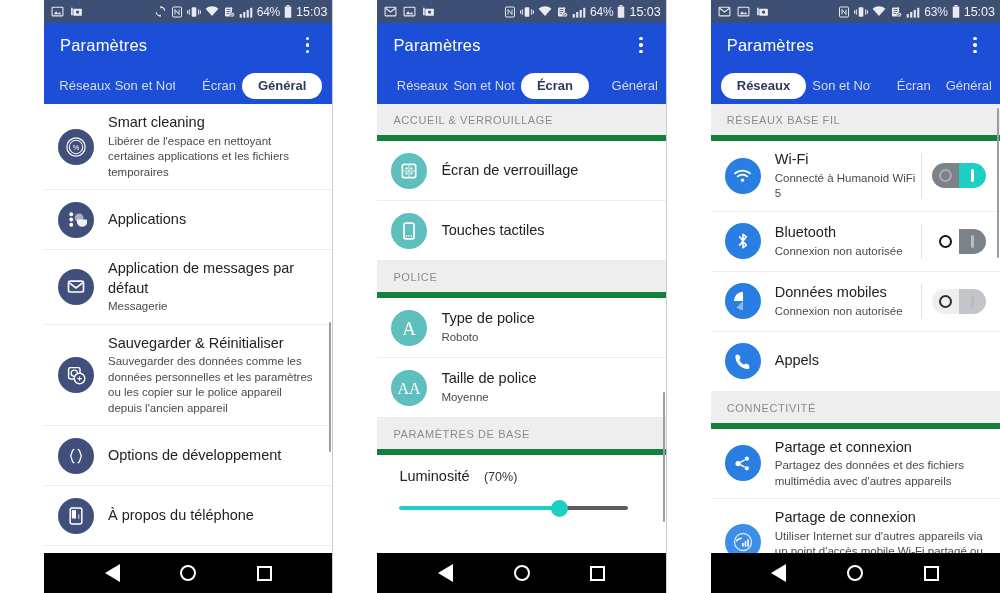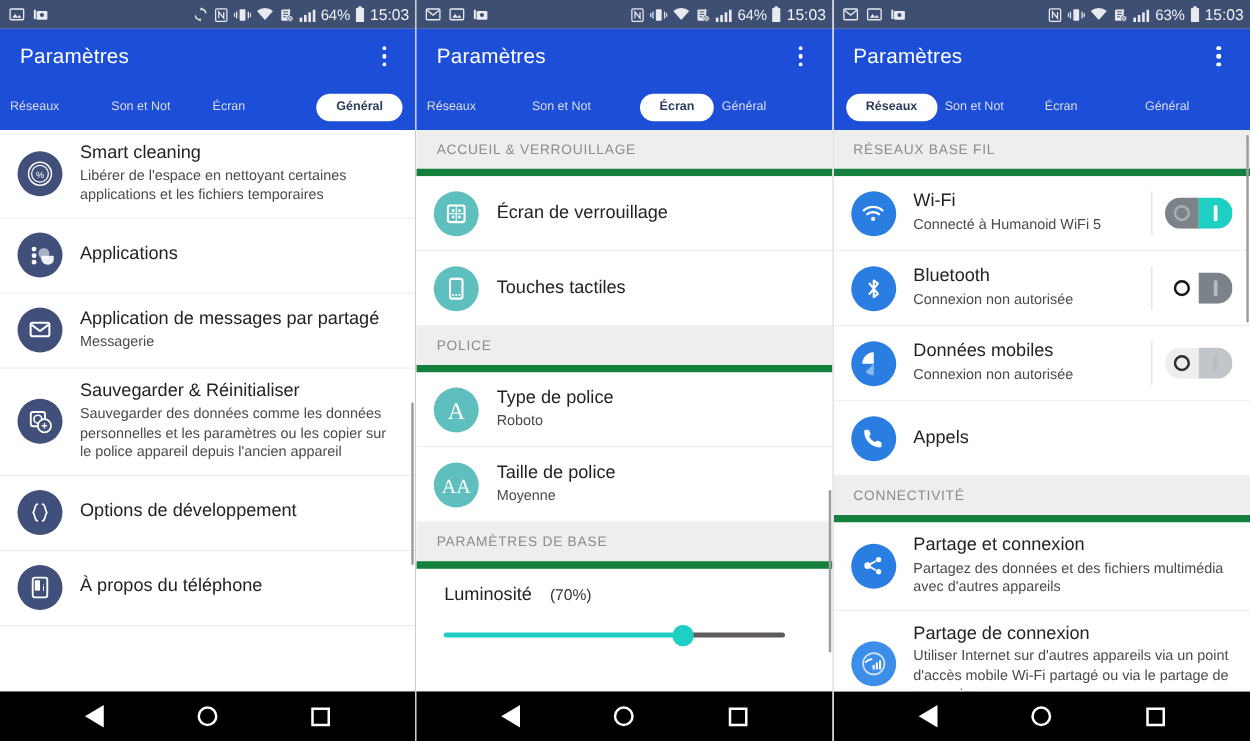--- a/index.html
+++ b/index.html
@@ -10,20 +10,21 @@
     overflow: hidden;
   }
   .screens { display: flex; width: 1000px; height: 593px; }
   .phone {
     position: relative;
     width: 333.34px; height: 593px;
     background: #ffffff;
     overflow: hidden;
     display: flex; flex-direction: column;
     border-right: 1px solid #c9ccd2;
+    margin-left: 44px;
   }
   .phone:last-child { border-right: none; }
 
   
   .statusbar {
     height: 23px; flex: 0 0 23px;
     background: #3d4f73;
     display: flex; align-items: center;
     padding: 0 5px 0 7px;
     color: #e8eaf0;
@@ -53,22 +54,22 @@
     display: flex; flex-direction: column; align-items: center;
     justify-content: center; gap: 3px; cursor: pointer;
   }
   .overflow-btn i { width: 3.5px; height: 3.5px; border-radius: 50%; background: #ffffff; display: block; }
 
   .tabs {
     height: 37px; display: flex; align-items: center;
     padding: 0 6px 0 6px;
   }
   .tab {
-    flex: 1 1 0; text-align: left;
-    font-size: 10px; color: #d6dbe6;
+    flex: 1 1 0; text-align: right;
+    font-size: 13px; color: #d6dbe6;
     padding: 5px 2px 6px; white-space: nowrap;
     overflow: hidden; cursor: pointer;
     position: relative;
   }
   .tab.active {
     background: #ffffff; color: #2b3a5c;
     border-radius: 16px; font-weight: bold;
     margin: 0 4px; flex: 0 1 auto; padding: 5px 16px 6px;
   }
   .tab.clipped { text-overflow: clip; }
@@ -276,21 +277,21 @@
       </div>
 
       <div class="row">
         <span class="ic navy">
           <svg width="20" height="20" viewBox="0 0 24 24">
               <rect x="3" y="5" width="18" height="13" rx="2" fill="none" stroke="#fff" stroke-width="2"></rect>
               <path d="M4 7l8 6 8-6" fill="none" stroke="#fff" stroke-width="2"></path>
             </svg>
         </span>
         <div class="txtwrap">
-          <div class="t1">Application de messages par partagé</div>
+          <div class="t1">Application de messages par défaut</div>
           <div class="t2">Messagerie</div>
         </div>
       </div>
 
       <div class="row">
         <span class="ic navy">
           <svg width="21" height="21" viewBox="0 0 24 24">
               <rect x="3" y="3" width="13" height="13" rx="2" fill="none" stroke="#fff" stroke-width="1.7"></rect>
               <circle cx="9.5" cy="9.5" r="3.6" fill="none" stroke="#fff" stroke-width="1.5"></circle>
               <circle cx="15.5" cy="15.5" r="6" fill="#41507a" stroke="#fff" stroke-width="1.6"></circle>

